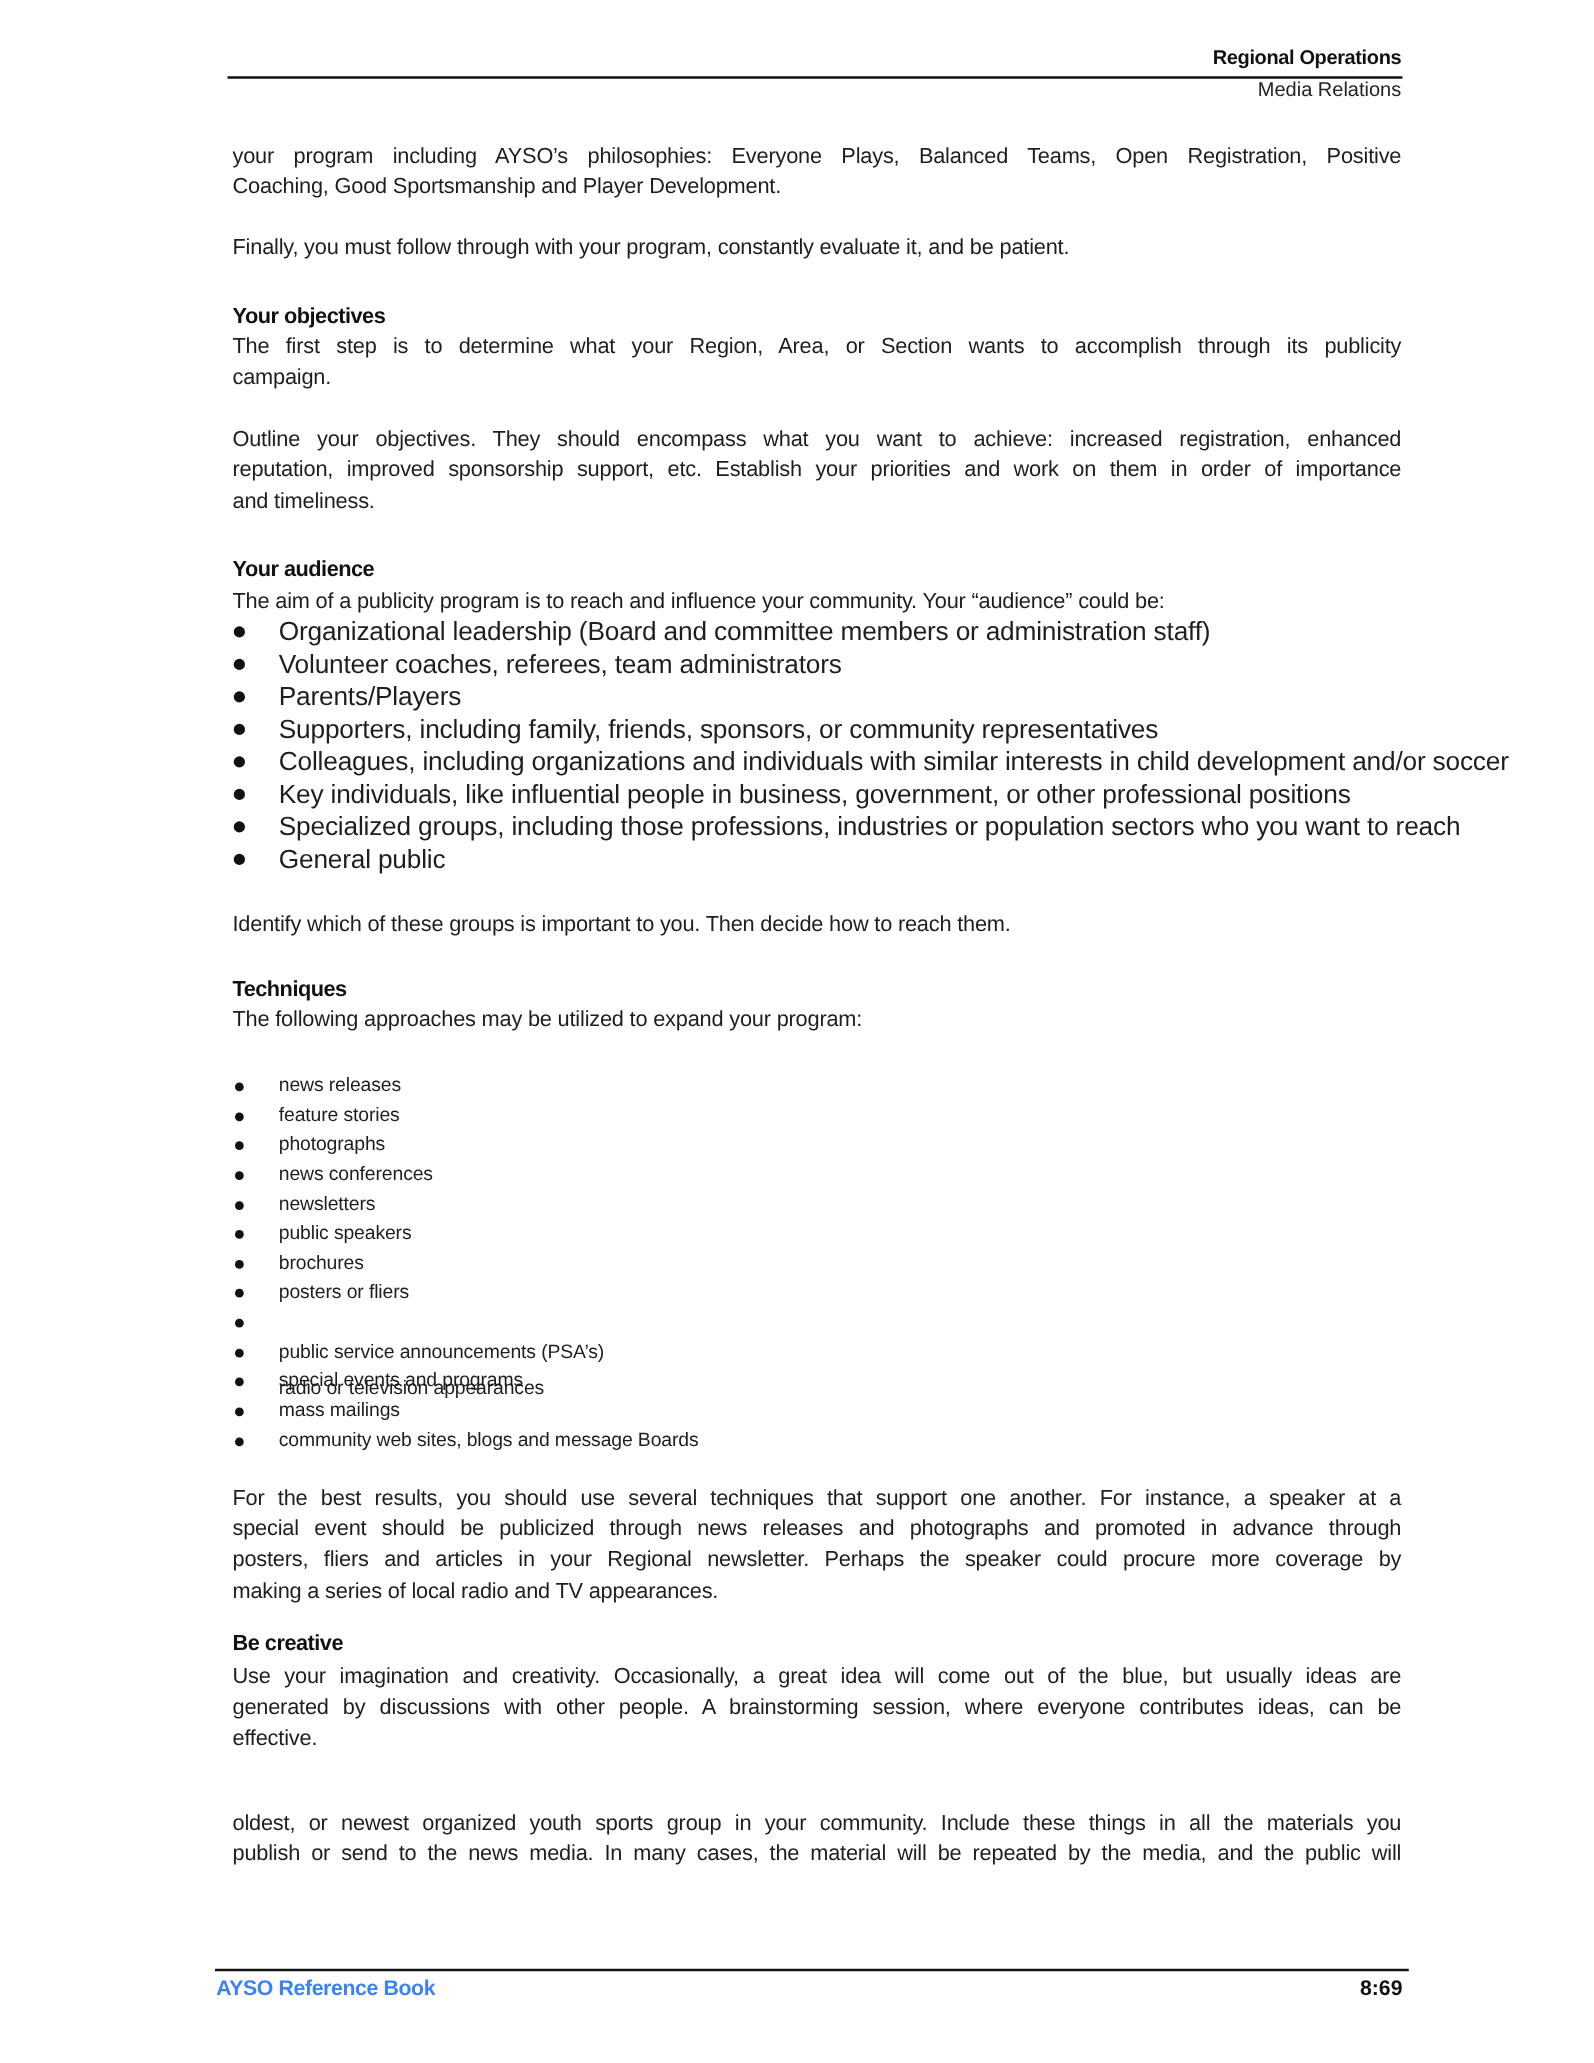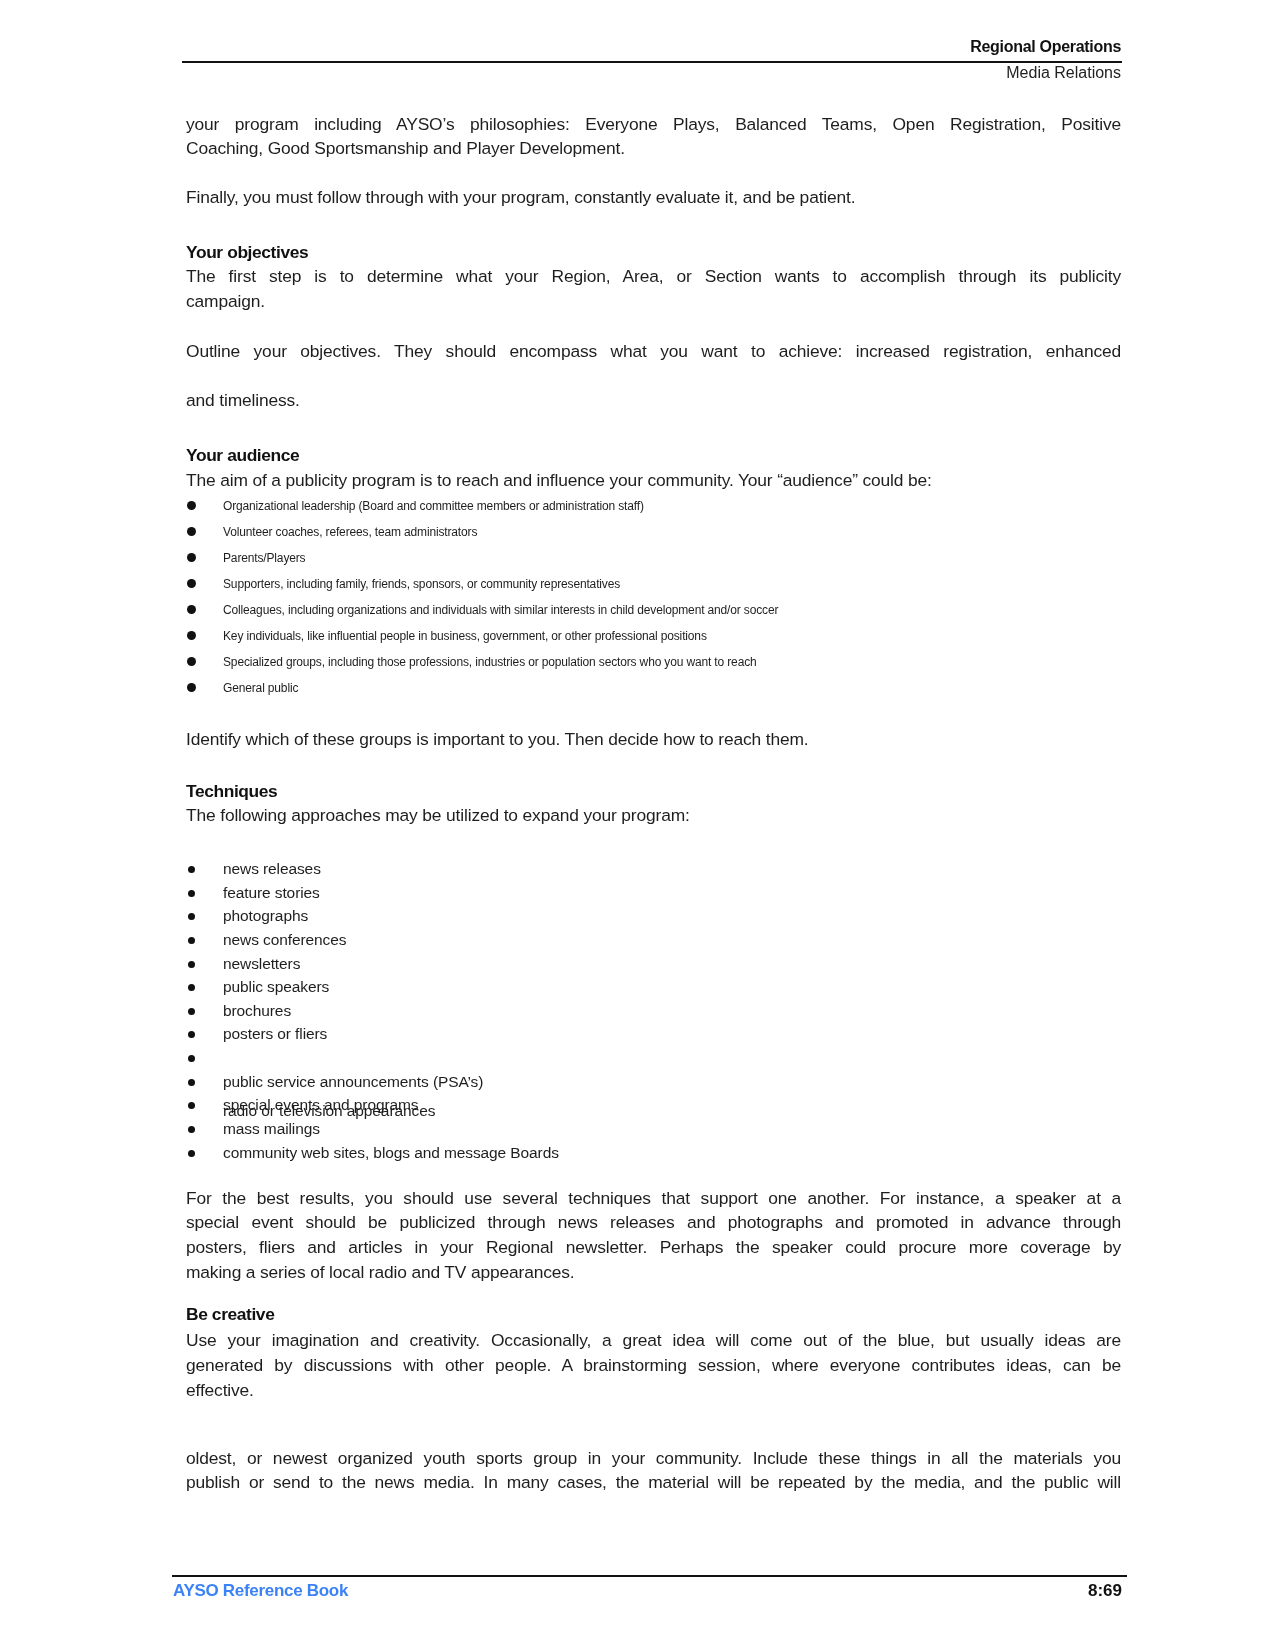--- a/index.html
+++ b/index.html
@@ -6,21 +6,21 @@
   body { width: 1275px; height: 1650px; position: relative; overflow: hidden;
          font-family: "Liberation Sans", "DejaVu Sans", sans-serif; color: #1a1a1a; }
   .page { position: absolute; left: 0; top: 0; width: 1275px; height: 1650px; background: #fff; }
   .hdr-title { position: absolute; right: 154px; top: 38px; font-size: 16px; font-weight: bold; color: #111; letter-spacing: -0.3px; }
   .hdr-rule { position: absolute; left: 182px; width: 940px; top: 61px; height: 2px; background: #111; }
   .hdr-sub { position: absolute; right: 154px; top: 64px; font-size: 16px; color: #222; }
   .ln { position: absolute; left: 186px; font-size: 17.4px; line-height: 22px; white-space: nowrap; color: #1e1e1e; letter-spacing: -0.15px; }
   .just { width: 935px; text-align: justify; text-align-last: justify; }
   .h { font-weight: bold; color: #111; letter-spacing: -0.4px; }
   .bul { position: absolute; left: 187px; width: 9px; height: 9px; border-radius: 50%; background: #111; }
-  .bt { position: absolute; left: 223px; font-size: 12px; line-height: 22px; white-space: nowrap; color: #1e1e1e; letter-spacing: -0.15px; }
+  .bt { position: absolute; left: 223px; font-size: 21px; line-height: 22px; white-space: nowrap; color: #1e1e1e; letter-spacing: -0.15px; }
   .tbul { position: absolute; left: 188px; width: 7px; height: 7px; border-radius: 50%; background: #111; }
   .tt { position: absolute; left: 223px; font-size: 15.5px; line-height: 20px; white-space: nowrap; color: #1e1e1e; letter-spacing: -0.1px; }
   .ftr-rule { position: absolute; left: 172px; width: 955px; top: 1575px; height: 2px; background: #111; }
   .ftr-left { position: absolute; left: 173px; top: 1581px; font-size: 17px; font-weight: bold; color: #3b82f6; letter-spacing: -0.3px; }
   .ftr-right { position: absolute; right: 153px; top: 1581px; font-size: 17px; font-weight: bold; color: #111; }
 </style>
 </head>
 <body>
 
 <div class="page">
@@ -30,20 +30,21 @@
   <div class="hdr-sub">Media Relations</div>
 
   <div class="ln just" style="top:113px">your program including AYSO’s philosophies: Everyone Plays, Balanced Teams, Open Registration, Positive</div>
   <div class="ln" style="top:137px">Coaching, Good Sportsmanship and Player Development.</div>
   <div class="ln" style="top:186px">Finally, you must follow through with your program, constantly evaluate it, and be patient.</div>
 
   <div class="ln h" style="top:241px">Your objectives</div>
   <div class="ln just" style="top:265px">The first step is to determine what your Region, Area, or Section wants to accomplish through its publicity</div>
   <div class="ln" style="top:290px">campaign.</div>
   <div class="ln just" style="top:340px">Outline your objectives. They should encompass what you want to achieve: increased registration, enhanced</div>
+  <div class="ln just" style="top:364px">reputation, improved sponsorship support, etc. Establish your priorities and work on them in order of importance</div>
   <div class="ln" style="top:389px">and timeliness.</div>
 
   <div class="ln h" style="top:444px">Your audience</div>
   <div class="ln" style="top:469px">The aim of a publicity program is to reach and influence your community. Your “audience” could be:</div>
 
   <div>
     <div class="bul" style="top:501px"></div>
     <div class="bt" style="top:495px">Organizational leadership (Board and committee members or administration staff)</div>
     <div class="bul" style="top:527px"></div>
     <div class="bt" style="top:521px">Volunteer coaches, referees, team administrators</div>

